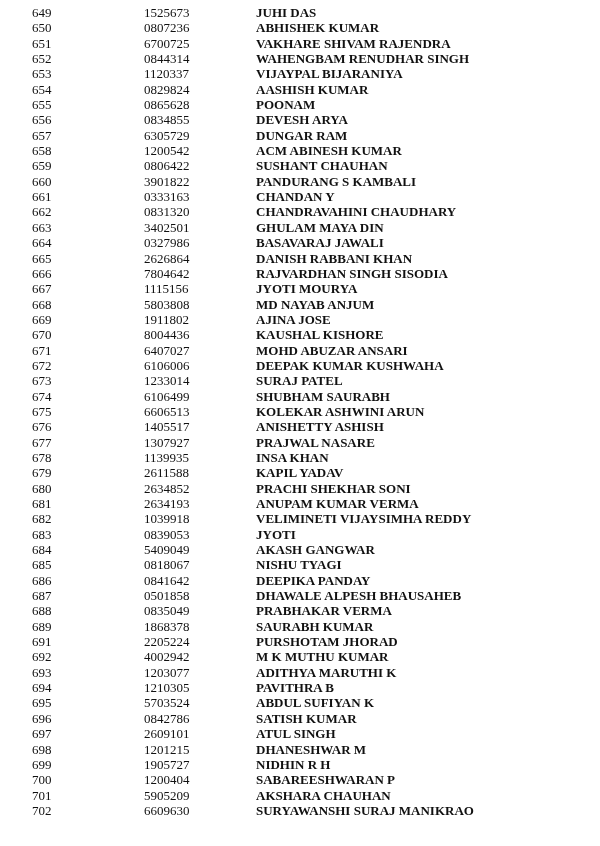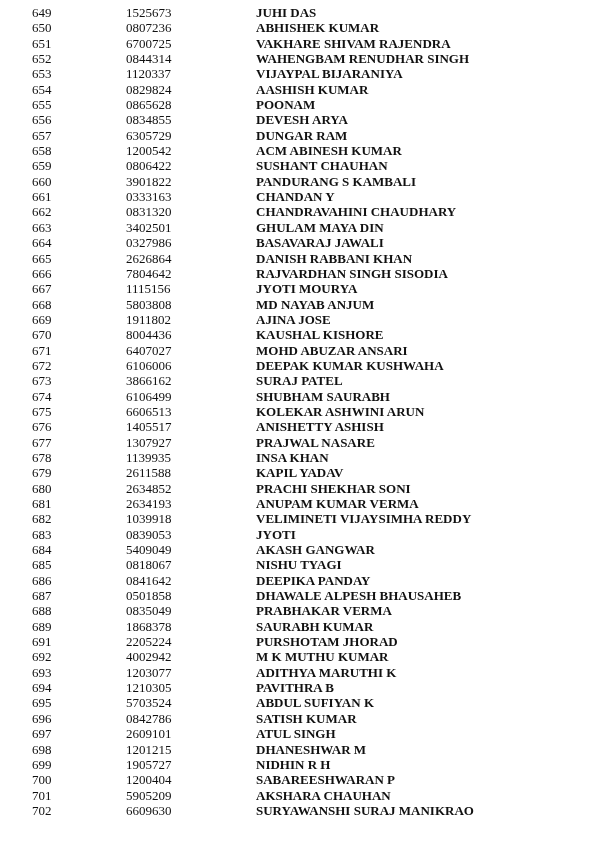--- a/index.html
+++ b/index.html
@@ -26,21 +26,21 @@
     position: relative;
     height: 15.35px;
     line-height: 15.35px;
     white-space: nowrap;
   }
   .cell {
     position: absolute;
     top: 0;
   }
   .c-sno { left: 32px; }
-  .c-roll { left: 126px; }
+  .c-roll { left: 144px; }
   .c-name { left: 256px; font-weight: bold; }
 </style>
 </head>
 <body>
 
 <div id="list">
     <div class="row">
       <span class="cell c-sno">649</span>
       <span class="cell c-roll">1525673</span>
       <span class="cell c-name">JUHI DAS</span>
@@ -155,21 +155,21 @@
       <span class="cell c-roll">6407027</span>
       <span class="cell c-name">MOHD ABUZAR ANSARI</span>
     </div>
     <div class="row">
       <span class="cell c-sno">672</span>
       <span class="cell c-roll">6106006</span>
       <span class="cell c-name">DEEPAK KUMAR KUSHWAHA</span>
     </div>
     <div class="row">
       <span class="cell c-sno">673</span>
-      <span class="cell c-roll">3866162</span>
+      <span class="cell c-roll">1233014</span>
       <span class="cell c-name">SURAJ PATEL</span>
     </div>
     <div class="row">
       <span class="cell c-sno">674</span>
       <span class="cell c-roll">6106499</span>
       <span class="cell c-name">SHUBHAM SAURABH</span>
     </div>
     <div class="row">
       <span class="cell c-sno">675</span>
       <span class="cell c-roll">6606513</span>

